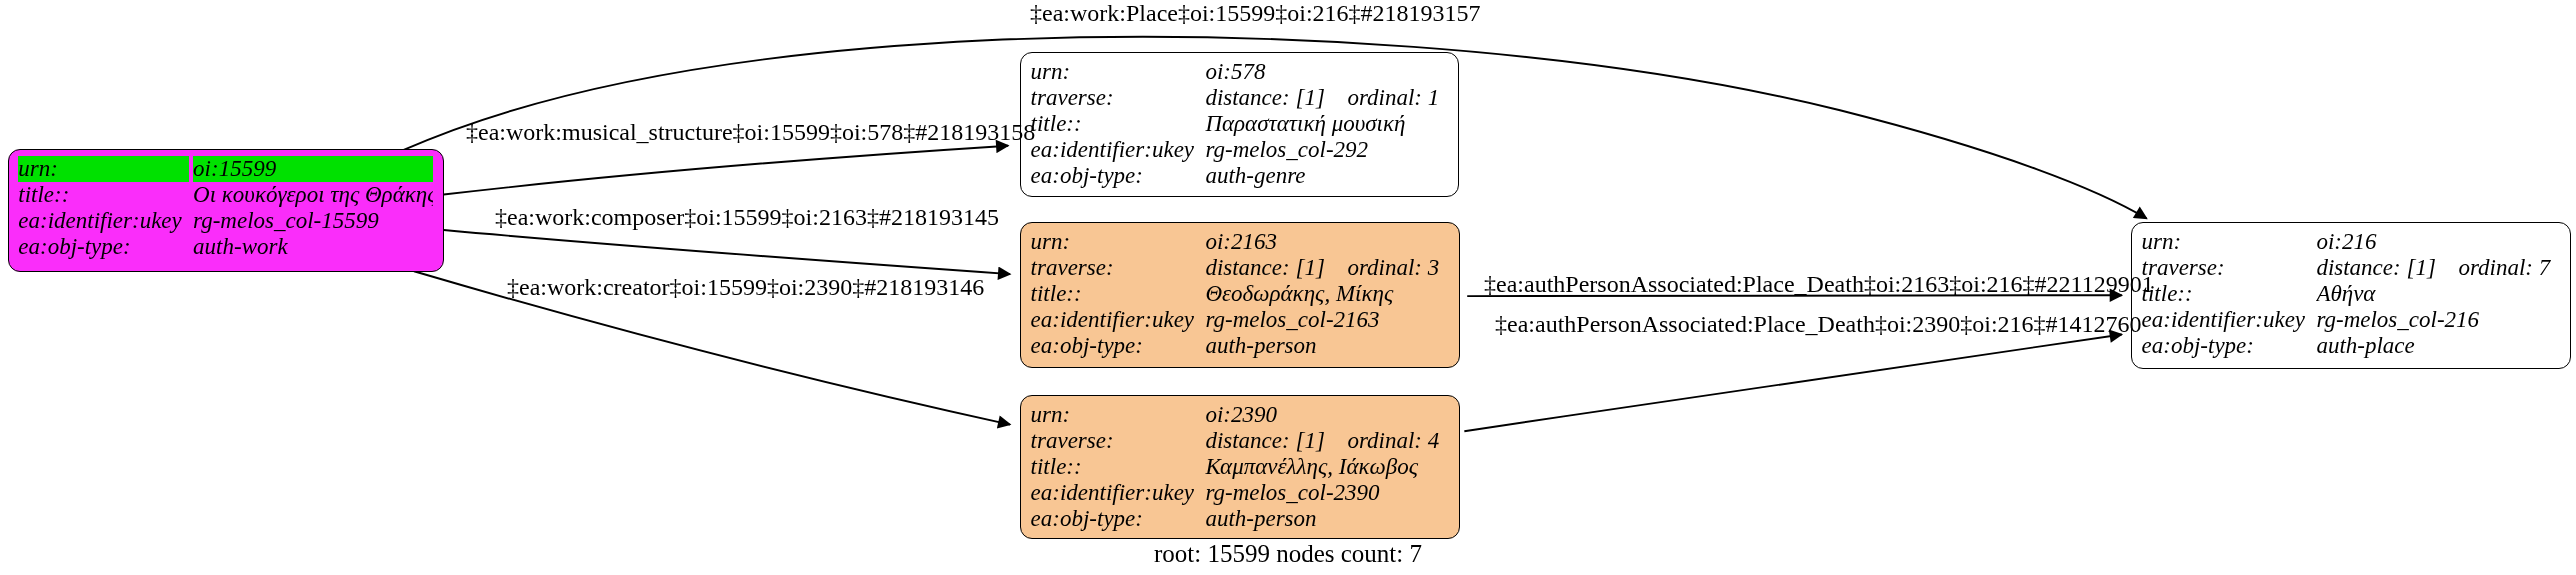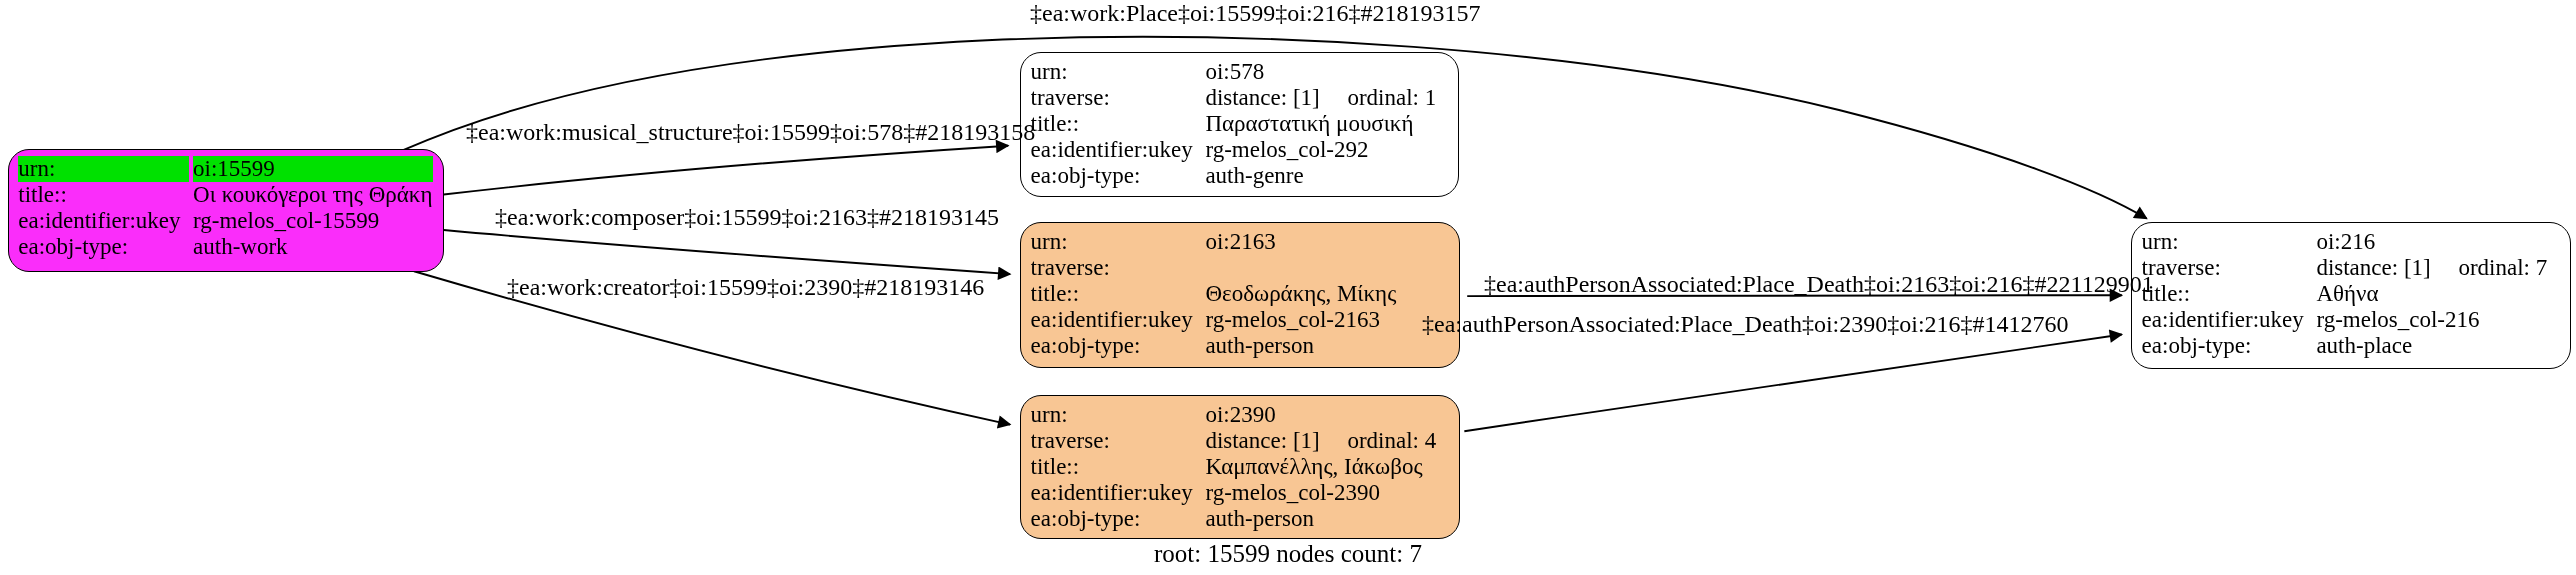--- a/index.html
+++ b/index.html
@@ -6,22 +6,22 @@
   .canvas{
     position:relative;width:2576px;height:576px;background:#ffffff;
     font-family:"Liberation Serif","DejaVu Serif",serif;color:#000;
     overflow:hidden;
   }
   svg.edges{position:absolute;left:0;top:0;width:2576px;height:576px;}
   svg.edges path{fill:none;stroke:#000;stroke-width:2px;}
 
   .node{
     position:absolute;box-sizing:border-box;
-    border:1.9px solid #000;border-radius:21px;
-    padding:5.8px 0;font-size:23px;line-height:26px;
+    border:1.9px solid #000;border-radius:12px;
+    padding:5.8px 0;font-size:23px;line-height:26px;font-style:italic;
   }
   .node-work{background:#fa2dfa;}
   .node-plain{background:#ffffff;}
   .node-person{background:#f8c694;}
 
   .row{display:flex;padding:0 9.6px;}
   .cell{white-space:nowrap;overflow:hidden;}
   .cell.key{width:171px;flex:none;margin-right:3.8px;}
   .cell.val{flex:1;}
   .row.hl-row .cell{background:#00e100;}
@@ -96,20 +96,21 @@
     </div>
   </div>
 
   <div class="node node-person" style="left:1020px;top:222px;width:440px;height:146px;">
     <div class="row">
       <span class="cell key">urn:</span>
       <span class="cell val">oi:2163</span>
     </div>
     <div class="row">
       <span class="cell key">traverse:</span>
+      <span class="cell val"><span class="dist">distance: [1]</span><span class="ord">ordinal: 3</span></span>
     </div>
     <div class="row">
       <span class="cell key">title::</span>
       <span class="cell val">Θεοδωράκης, Μίκης</span>
     </div>
     <div class="row">
       <span class="cell key">ea:identifier:ukey</span>
       <span class="cell val">rg-melos_col-2163</span>
     </div>
     <div class="row">
@@ -162,18 +163,18 @@
       <span class="cell key">ea:obj-type:</span>
       <span class="cell val">auth-place</span>
     </div>
   </div>
 
   <div class="elabel" style="left:1030px;top:0px;">‡ea:work:Place‡oi:15599‡oi:216‡#218193157</div>
   <div class="elabel" style="left:466px;top:119px;">‡ea:work:musical_structure‡oi:15599‡oi:578‡#218193158</div>
   <div class="elabel" style="left:495px;top:204px;">‡ea:work:composer‡oi:15599‡oi:2163‡#218193145</div>
   <div class="elabel" style="left:507px;top:274px;">‡ea:work:creator‡oi:15599‡oi:2390‡#218193146</div>
   <div class="elabel" style="left:1484px;top:271px;">‡ea:authPersonAssociated:Place_Death‡oi:2163‡oi:216‡#221129901</div>
-  <div class="elabel" style="left:1422px;top:311px;">‡ea:authPersonAssociated:Place_Death‡oi:2390‡oi:216‡#1412760</div>
+  <div class="elabel" style="left:1495px;top:311px;">‡ea:authPersonAssociated:Place_Death‡oi:2390‡oi:216‡#1412760</div>
 
   <div class="footer">root: 15599 nodes count: 7</div>
 
 </div>
 
 
 </body></html>

